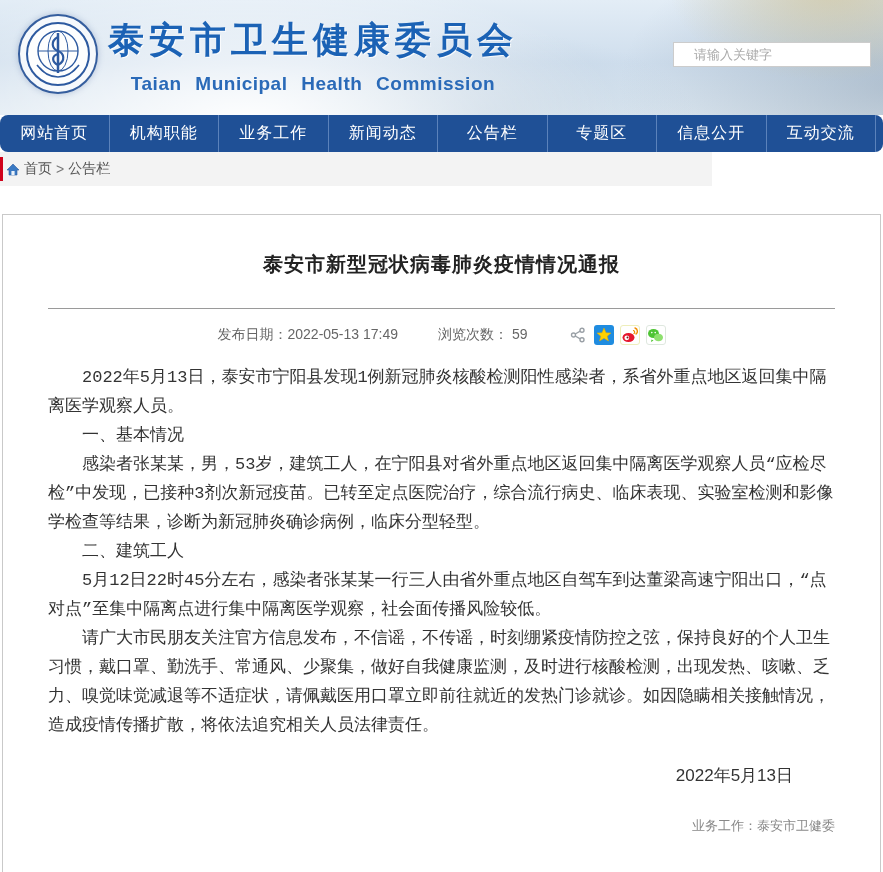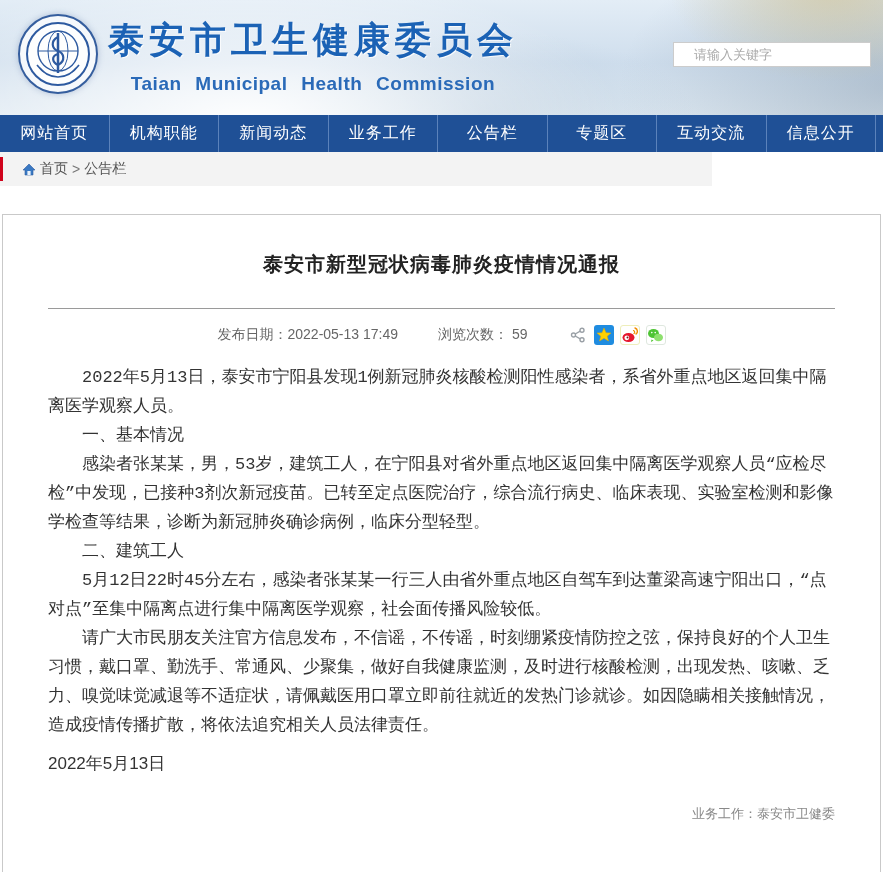--- a/index.html
+++ b/index.html
@@ -38,31 +38,31 @@
   .searchbox input {
     flex:1; border:none; outline:none; height:21px; padding:0 20px;
     font-size:13px; color:#444; background:transparent;
     font-family:"Liberation Sans","DejaVu Sans",sans-serif;
   }
   .searchbox input::placeholder { color:#aaa; }
   .search-btn { width:24px; height:23px; border:none; background:transparent; cursor:pointer;
     display:flex; align-items:center; justify-content:center; }
 
   
-  .nav { display:flex; width:883px; height:37px; background:#1f5096; }
+  .nav { display:flex; width:883px; height:37px; background:#1f5096;border-radius:8px; }
   .nav-item {
     flex:0 0 109.5px; display:flex; align-items:center; justify-content:center;
     color:#fff; font-size:16px; letter-spacing:1px; cursor:pointer;
     border-right:1px solid #5b82bb;
   }
 
   
   .breadcrumb {
     position:relative; width:712px; height:34px; background:#f3f3f3;
-    display:flex; align-items:center; padding-left:22px;
+    display:flex; align-items:center; padding-left:6px;
     font-size:14px; color:#555;
   }
   .breadcrumb::before {
     content:""; position:absolute; left:0; top:5px; width:3px; height:24px; background:#d0021b;
   }
   .crumb-link { color:#555; cursor:pointer; }
   .crumb-sep { margin:0 4px; color:#777; }
   .home-icon { margin-right:4px; display:inline-flex; }
 
   
@@ -81,21 +81,21 @@
   .meta-icons { display:flex; align-items:center; gap:6px; }
   .share-badge { width:20px; height:20px; border-radius:3px; cursor:pointer;
     display:flex; align-items:center; justify-content:center; }
   .badge-qzone { background:#1f8ce0; }
   .badge-weibo { background:#fff; border:1px solid #eeb; position:relative; overflow:hidden; }
   .badge-wechat { background:#fff; border:1px solid #dfe8df; }
 
   .article-body { margin-top:18px; font-size:17px; line-height:29px; color:#333;
     font-family:Liberation Mono, monospace; }
   .article-body p { text-indent:2em; }
-  .sign-date { text-align:left; margin-top:12px; padding-right:42px; font-size:17px; color:#333; }
+  .sign-date { text-align:right; margin-top:24px; padding-right:42px; font-size:17px; color:#333; }
   .source-line { text-align:right; margin-top:30px; font-size:13px; color:#888; }
 </style>
 </head>
 <body>
 
 <div class="header">
   <div class="logo">
     <svg width="66" height="66" viewBox="0 0 66 66">
       <circle cx="33" cy="33" r="31" fill="#fdfefe" stroke="#2d5aa0" stroke-width="2"></circle>
       <circle cx="33" cy="30" r="20" fill="none" stroke="#2d5aa0" stroke-width="1.4"></circle>
@@ -118,26 +118,26 @@
         <circle cx="6.5" cy="6.5" r="4.8" fill="none" stroke="#9aa3ab" stroke-width="1.7"></circle>
         <line x1="10.2" y1="10.2" x2="14.4" y2="14.4" stroke="#9aa3ab" stroke-width="1.7"></line>
       </svg>
     </button>
   </div>
 </div>
 
 <div class="nav">
   <div class="nav-item">网站首页</div>
   <div class="nav-item">机构职能</div>
+  <div class="nav-item">业务工作</div>
   <div class="nav-item">新闻动态</div>
-  <div class="nav-item">业务工作</div>
   <div class="nav-item">公告栏</div>
   <div class="nav-item">专题区</div>
+  <div class="nav-item">信息公开</div>
   <div class="nav-item">互动交流</div>
-  <div class="nav-item">信息公开</div>
 </div>
 
 <div class="breadcrumb">
   <span class="home-icon">
     <svg width="14" height="13" viewBox="0 0 14 13">
       <path d="M7 1 L13 7 H11 V12 H3 V7 H1 Z" fill="#3a79c3" stroke="#2d5aa0" stroke-width=".6"></path>
       <rect x="5.4" y="8" width="3.2" height="4" fill="#eaf2fb"></rect>
     </svg>
   </span>
   <span class="crumb-link">首页</span>

